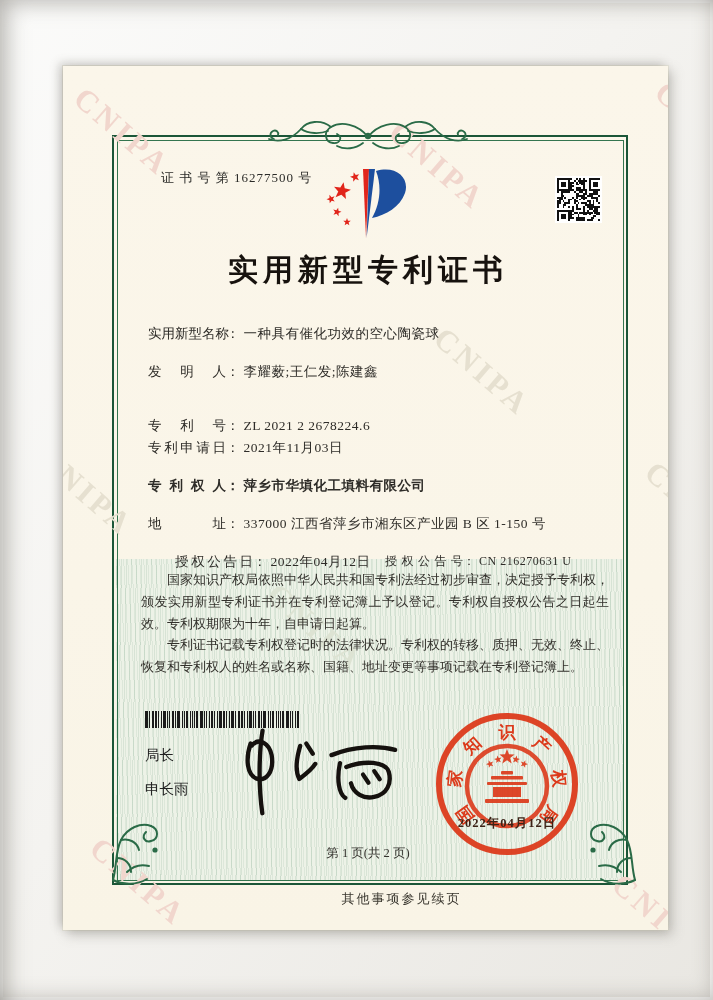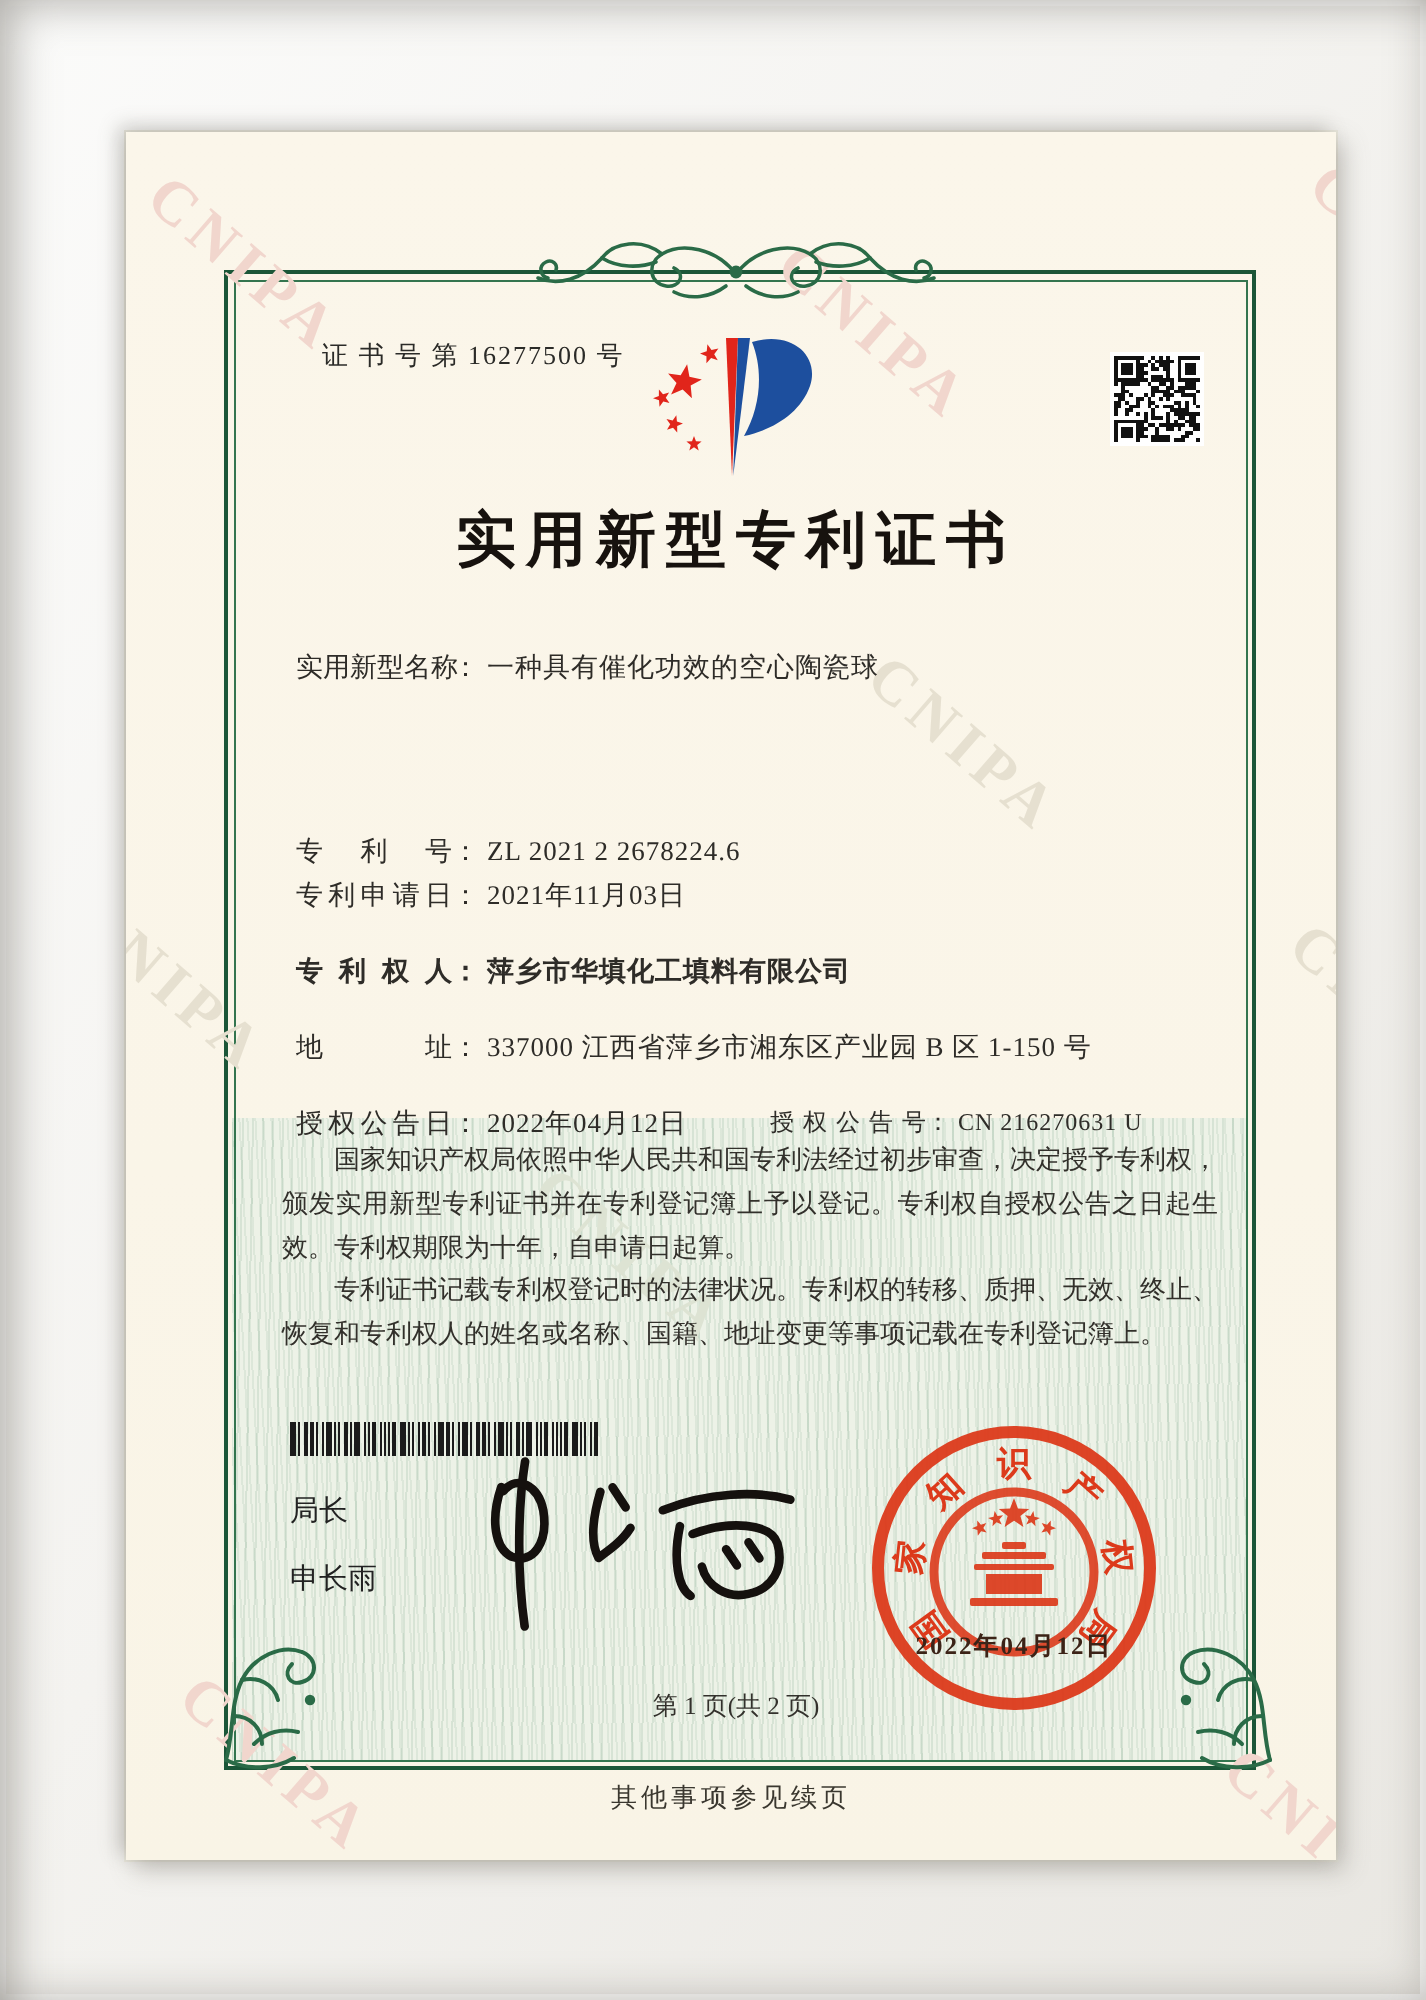--- a/index.html
+++ b/index.html
@@ -60,21 +60,21 @@
   .signature{position:absolute;left:170px;top:652px;width:170px;height:102px;z-index:3;transform:rotate(-2deg);}
   .seal{position:absolute;left:370px;top:644px;width:148px;height:148px;z-index:3;}
   .seal svg{position:absolute;inset:0;}
   .seal-ring-char{position:absolute;left:50%;top:50%;font-size:17px;font-weight:bold;
                   color:#dc3a1b;z-index:2;}
   .seal-date{position:absolute;left:369px;top:749px;width:150px;text-align:center;
              font-size:12.5px;font-weight:bold;letter-spacing:1px;color:#3c2317;z-index:4;}
   .page-num{position:absolute;left:49px;top:779px;width:512px;text-align:center;
             font-size:12.5px;color:#33312c;z-index:2;}
   .continuation{position:absolute;left:0;top:824px;width:605px;text-align:center;
-                font-size:13px;letter-spacing:2px;color:#3a372f;z-index:2;}
+                font-size:13px;letter-spacing:2px;color:#3a372f;z-index:2;padding-left:36px;}
 </style>
 </head>
 <body>
 
 <div id="stage">
   <div class="mat"></div>
 
   <div class="paper">
 
     <div class="border-box">
@@ -437,33 +437,36 @@
           <rect x="19" y="23" width="1" height="1" fill="#111"></rect>
           <rect x="23" y="23" width="1" height="1" fill="#111"></rect>
         </svg>
     </div>
 
     <div class="title">实用新型专利证书</div>
 
     <div class="row" style="top:259px;">
       <span class="lbl">实用新型名称</span><span class="colon">：</span><span class="val">一种具有催化功效的空心陶瓷球</span>
     </div>
+    <div class="row" style="top:297px;">
+      <span class="lbl">发明人</span><span class="colon">：</span><span class="val">李耀薮;王仁发;陈建鑫</span>
+    </div>
     <div class="row" style="top:335px;margin-top:16px;">
       <span class="lbl">专利号</span><span class="colon">：</span><span class="val">ZL 2021 2 2678224.6</span>
     </div>
     <div class="row" style="top:373px;">
       <span class="lbl">专利申请日</span><span class="colon">：</span><span class="val">2021年11月03日</span>
     </div>
     <div class="row" style="top:411px;font-weight:bold;">
       <span class="lbl">专利权人</span><span class="colon">：</span><span class="val">萍乡市华填化工填料有限公司</span>
     </div>
     <div class="row" style="top:449px;">
       <span class="lbl">地址</span><span class="colon">：</span><span class="val">337000 江西省萍乡市湘东区产业园 B 区 1-150 号</span>
     </div>
-    <div class="row" style="top:487px;">
+    <div class="row" style="top:487px;margin-left:27px;">
       <span class="lbl">授权公告日</span><span class="colon">：</span><span class="val">2022年04月12日</span>
     </div>
     <div class="row2" style="top:487px;">
       <span class="lbl">授权公告号</span><span class="colon">：</span><span class="val">CN 216270631 U</span>
     </div>
 
     <div class="body-text">
       <p>国家知识产权局依照中华人民共和国专利法经过初步审查，决定授予专利权，颁发实用新型专利证书并在专利登记簿上予以登记。专利权自授权公告之日起生效。专利权期限为十年，自申请日起算。</p>
       <p>专利证书记载专利权登记时的法律状况。专利权的转移、质押、无效、终止、恢复和专利权人的姓名或名称、国籍、地址变更等事项记载在专利登记簿上。</p>
     </div>

